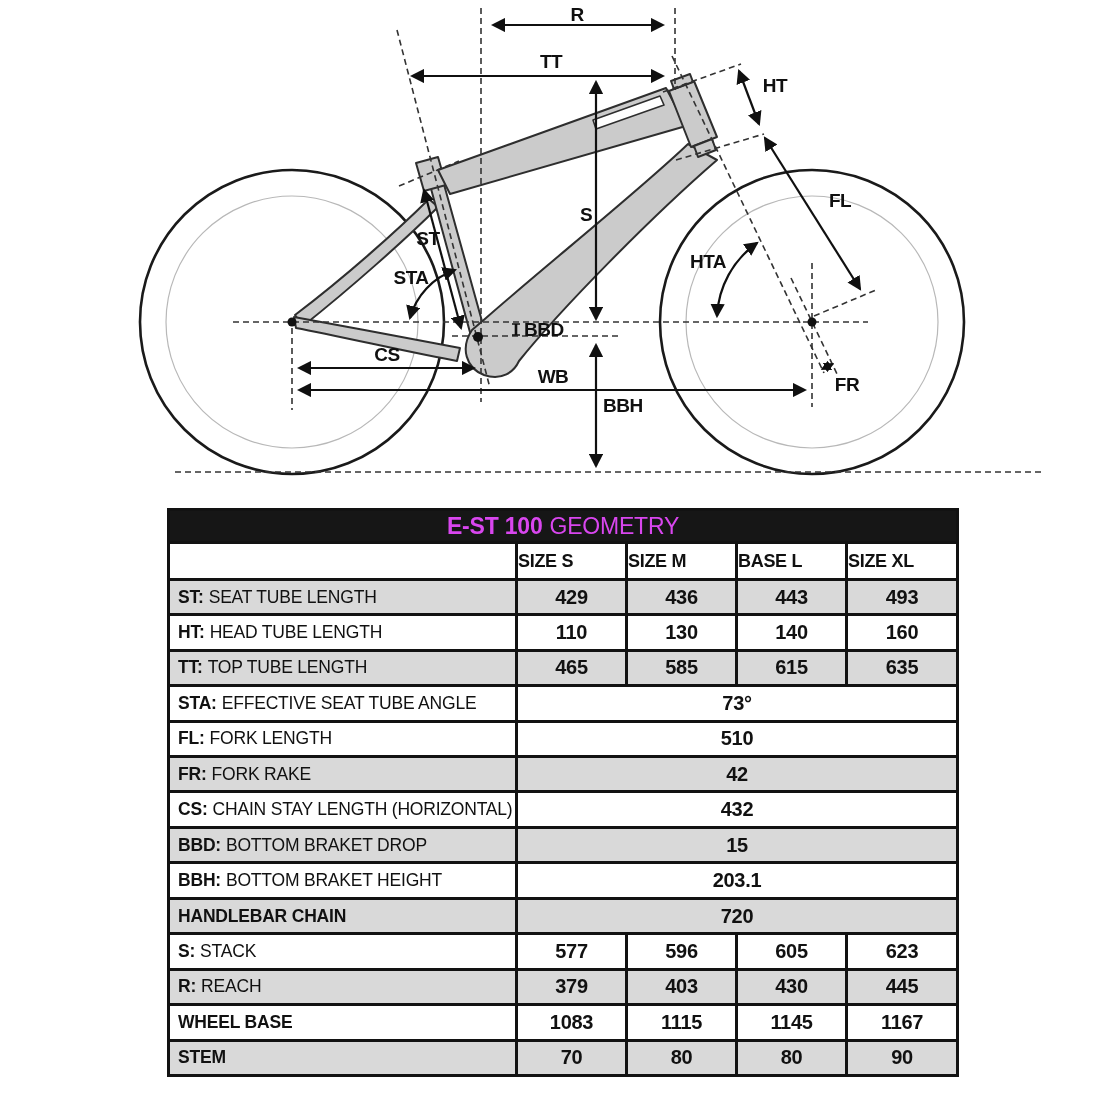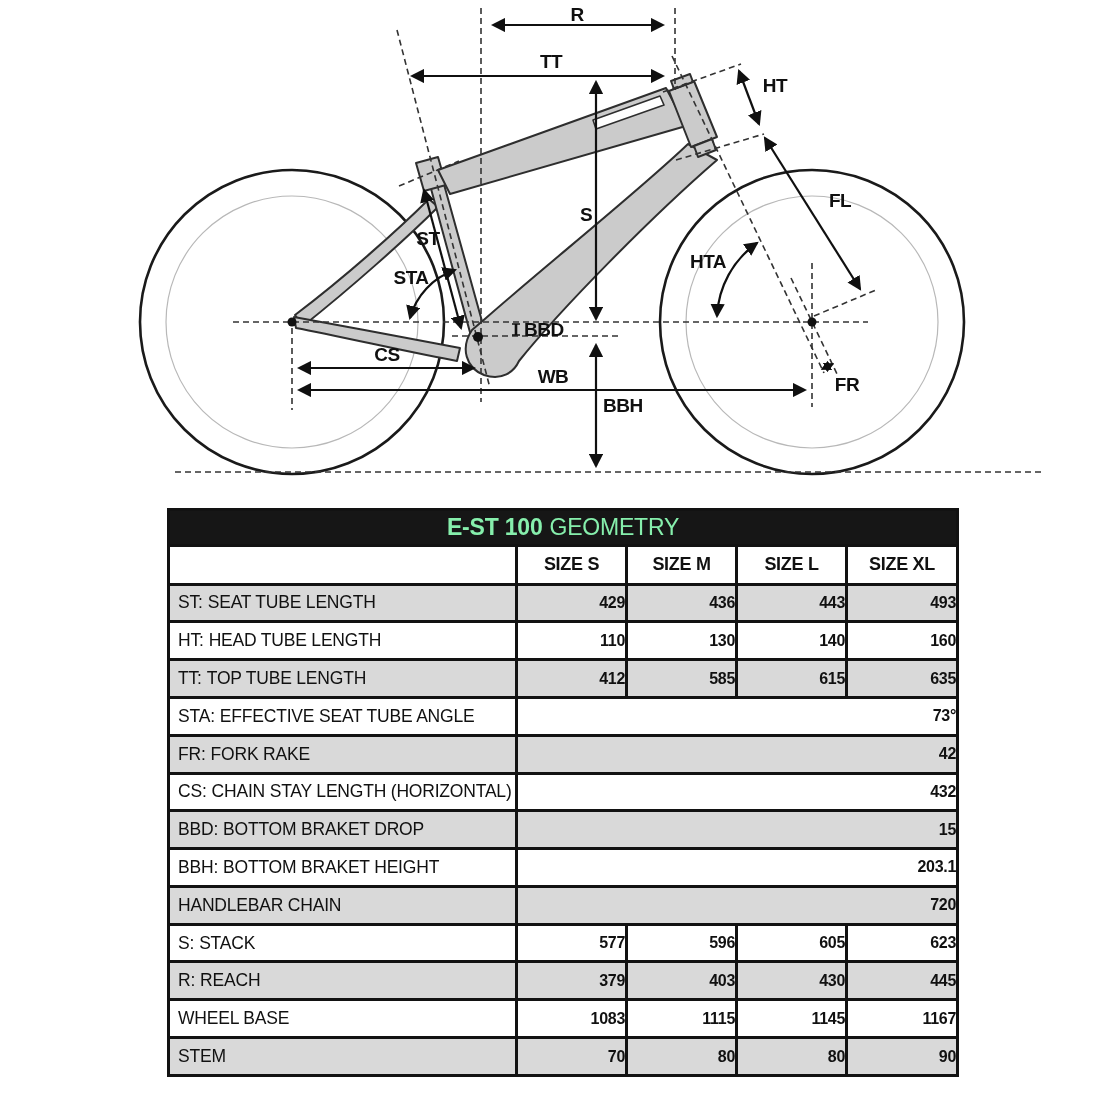--- a/index.html
+++ b/index.html
@@ -4,30 +4,30 @@
 <style>
   html,body{margin:0;padding:0;background:#fff;}
   .stage{position:relative;width:1100px;height:1100px;background:#fff;overflow:hidden;
          font-family:"Liberation Sans",sans-serif;color:#111;}
   svg text{font-family:"Liberation Sans",sans-serif;font-weight:700;font-size:19px;
            letter-spacing:-0.5px;fill:#101010;}
   
   table.geo{position:absolute;left:167px;top:508px;width:789px;height:569px;
             border-collapse:collapse;table-layout:fixed;}
   .geo th,.geo td{border:3px solid #121212;padding:0;overflow:hidden;white-space:nowrap;}
-  .geo tr.t-title th{background:#161616;color:#86efac;font-size:23px;font-weight:400;
+  .geo tr.t-title th{background:#161616;color:#d946ef;font-size:23px;font-weight:400;
                      letter-spacing:-0.2px;height:30px;text-align:center;}
   .geo tr.t-title .tb{font-weight:700;margin-right:7px;}
   .geo tr.t-head th{background:#fff;font-size:18px;font-weight:700;height:33px;
-                    text-align:center;letter-spacing:-0.3px;}
+                    text-align:left;letter-spacing:-0.3px;}
   .geo td.lab{background:#fff;font-size:17.5px;text-align:left;padding-left:8px;
               letter-spacing:-0.2px;height:32px;}
-  .geo td.lab .b{font-weight:400;}
+  .geo td.lab .b{font-weight:700;}
   .geo td.lab .r{font-weight:400;margin-left:5px;}
-  .geo td.val{background:#fff;font-size:16px;font-weight:700;text-align:right;
+  .geo td.val{background:#fff;font-size:20px;font-weight:700;text-align:center;
               letter-spacing:-0.3px;}
   .geo tr.shade td{background:#d9d9d9;}
 </style>
 </head>
 <body>
 
 <div class="stage">
 
   <svg width="1100" height="492" viewBox="0 0 1100 492" style="position:absolute;left:0;top:0;">
     <defs>
@@ -127,48 +127,52 @@
         <col style="width:111px">
       </colgroup>
     <tbody>
         <tr class="t-title">
       <th colspan="5"><span class="tb">E-ST 100</span><span>GEOMETRY</span></th>
     </tr>
     <tr class="t-head">
       <th></th>
       <th>SIZE S</th>
       <th>SIZE M</th>
-      <th>SIZE L</th>
+      <th>BASE L</th>
       <th>SIZE XL</th>
     </tr>
 
     <tr class="shade">
       <td class="lab"><span class="b">ST:</span><span class="r">SEAT TUBE LENGTH</span></td>
       <td class="val">429</td>
       <td class="val">436</td>
       <td class="val">443</td>
       <td class="val">493</td>
     </tr>
     <tr>
       <td class="lab"><span class="b">HT:</span><span class="r">HEAD TUBE LENGTH</span></td>
       <td class="val">110</td>
       <td class="val">130</td>
       <td class="val">140</td>
       <td class="val">160</td>
     </tr>
     <tr class="shade">
       <td class="lab"><span class="b">TT:</span><span class="r">TOP TUBE LENGTH</span></td>
-      <td class="val">412</td>
+      <td class="val">465</td>
       <td class="val">585</td>
       <td class="val">615</td>
       <td class="val">635</td>
     </tr>
     <tr>
       <td class="lab"><span class="b">STA:</span><span class="r">EFFECTIVE SEAT TUBE ANGLE</span></td>
       <td class="val" colspan="4">73°</td>
+    </tr>
+    <tr>
+      <td class="lab"><span class="b">FL:</span><span class="r">FORK LENGTH</span></td>
+      <td class="val" colspan="4">510</td>
     </tr>
     <tr class="shade">
       <td class="lab"><span class="b">FR:</span><span class="r">FORK RAKE</span></td>
       <td class="val" colspan="4">42</td>
     </tr>
     <tr>
       <td class="lab"><span class="b">CS:</span><span class="r">CHAIN STAY LENGTH (HORIZONTAL)</span></td>
       <td class="val" colspan="4">432</td>
     </tr>
     <tr class="shade">

